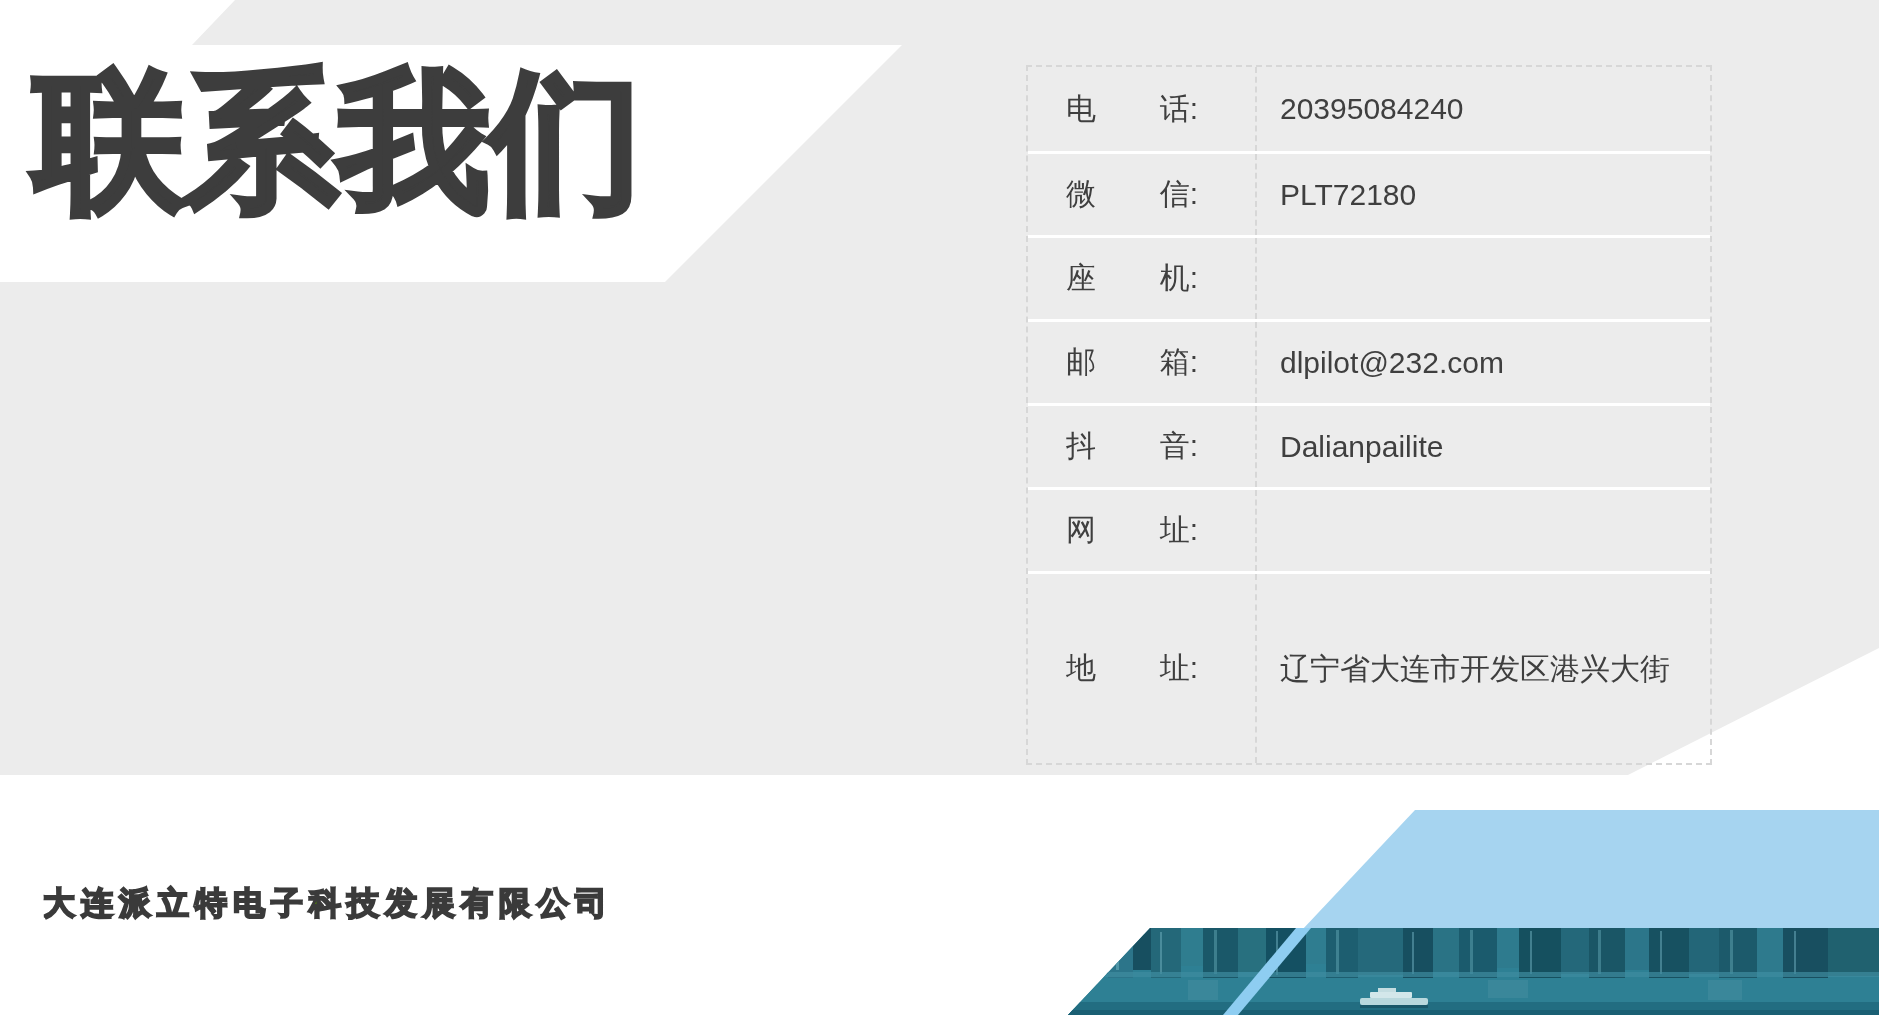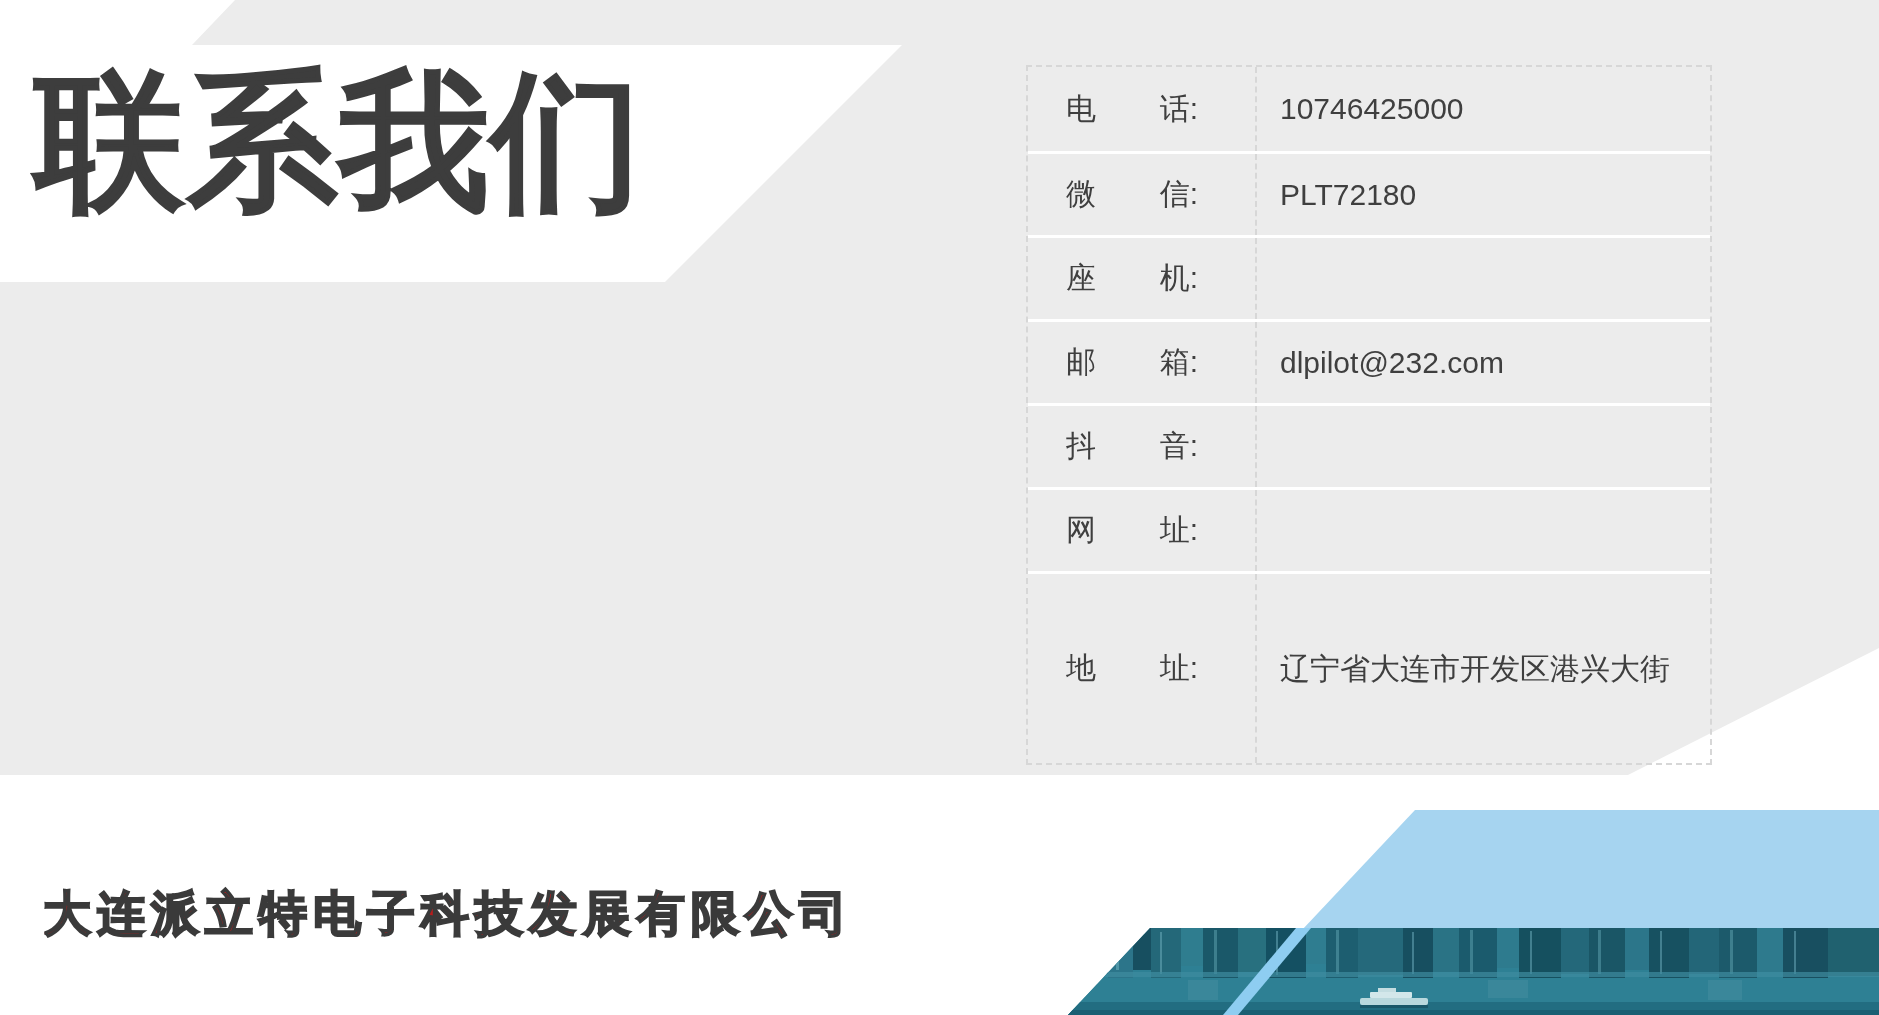--- a/index.html
+++ b/index.html
@@ -15,21 +15,21 @@
     clip-path:polygon(0 0,1879px 0,1879px 648px,1628px 775px,0 775px);
   }
   
   .title-banner{
     position:absolute;left:0;top:0;width:920px;height:282px;
     background:#ffffff;
     clip-path:polygon(0 0,235px 0,192px 45px,902px 45px,665px 282px,0 282px);
   }
   .page-title{
     position:absolute;left:34px;top:58px;
-    font-size:152px;line-height:1.1;font-weight:400;
+    font-size:152px;line-height:1.1;font-weight:700;
     color:#3d3d3d;letter-spacing:0;
     -webkit-text-stroke:5px #3d3d3d;
     white-space:nowrap;
   }
   
   .contact-table{
     position:absolute;left:1026px;top:65px;width:686px;height:700px;
     border:2px dashed #d7d7d7;
     box-sizing:border-box;
     display:flex;flex-direction:column;
@@ -54,22 +54,22 @@
     flex:1 1 auto;display:flex;align-items:center;
     padding-left:23px;font-size:30px;
   }
   .ct-value.two-line{
     flex-direction:column;align-items:flex-start;justify-content:center;
   }
   .ct-value.two-line .addr-line{line-height:85px;font-size:30px;}
   
   .company-name{
     position:absolute;left:43px;top:882px;
-    font-size:48px;font-weight:700;letter-spacing:6px;
-    color:#b91c1c;-webkit-text-stroke:2px #3a3a3a;
+    font-size:32px;font-weight:700;letter-spacing:6px;
+    color:#4d7c0f;-webkit-text-stroke:2px #3a3a3a;
     white-space:nowrap;
   }
   .blue-parallelogram{
     position:absolute;left:1223px;top:810px;width:656px;height:120px;
     background:#a6d4f0;
     clip-path:polygon(192px 0,100% 0,100% 100%,79px 100%);
   }
   .city-photo{
     position:absolute;left:1068px;top:928px;width:811px;height:87px;
     clip-path:polygon(82px 0,100% 0,100% 100%,0 100%);
@@ -92,21 +92,21 @@
 
 <div class="contact-table">
 
   <div class="ct-row">
     <div class="ct-label">
       <div class="ct-label-inner">
         <span>电</span>
         <span>话:</span>
       </div>
     </div>
-    <div class="ct-value">10746425000</div>
+    <div class="ct-value">20395084240</div>
   </div>
 
   <div class="ct-row">
     <div class="ct-label">
       <div class="ct-label-inner">
         <span>微</span>
         <span>信:</span>
       </div>
     </div>
     <div class="ct-value">PLT72180</div>
@@ -131,20 +131,21 @@
     <div class="ct-value">dlpilot@232.com</div>
   </div>
 
   <div class="ct-row">
     <div class="ct-label">
       <div class="ct-label-inner">
         <span>抖</span>
         <span>音:</span>
       </div>
     </div>
+    <div class="ct-value">Dalianpailite</div>
   </div>
 
   <div class="ct-row">
     <div class="ct-label">
       <div class="ct-label-inner">
         <span>网</span>
         <span>址:</span>
       </div>
     </div>
   </div>

